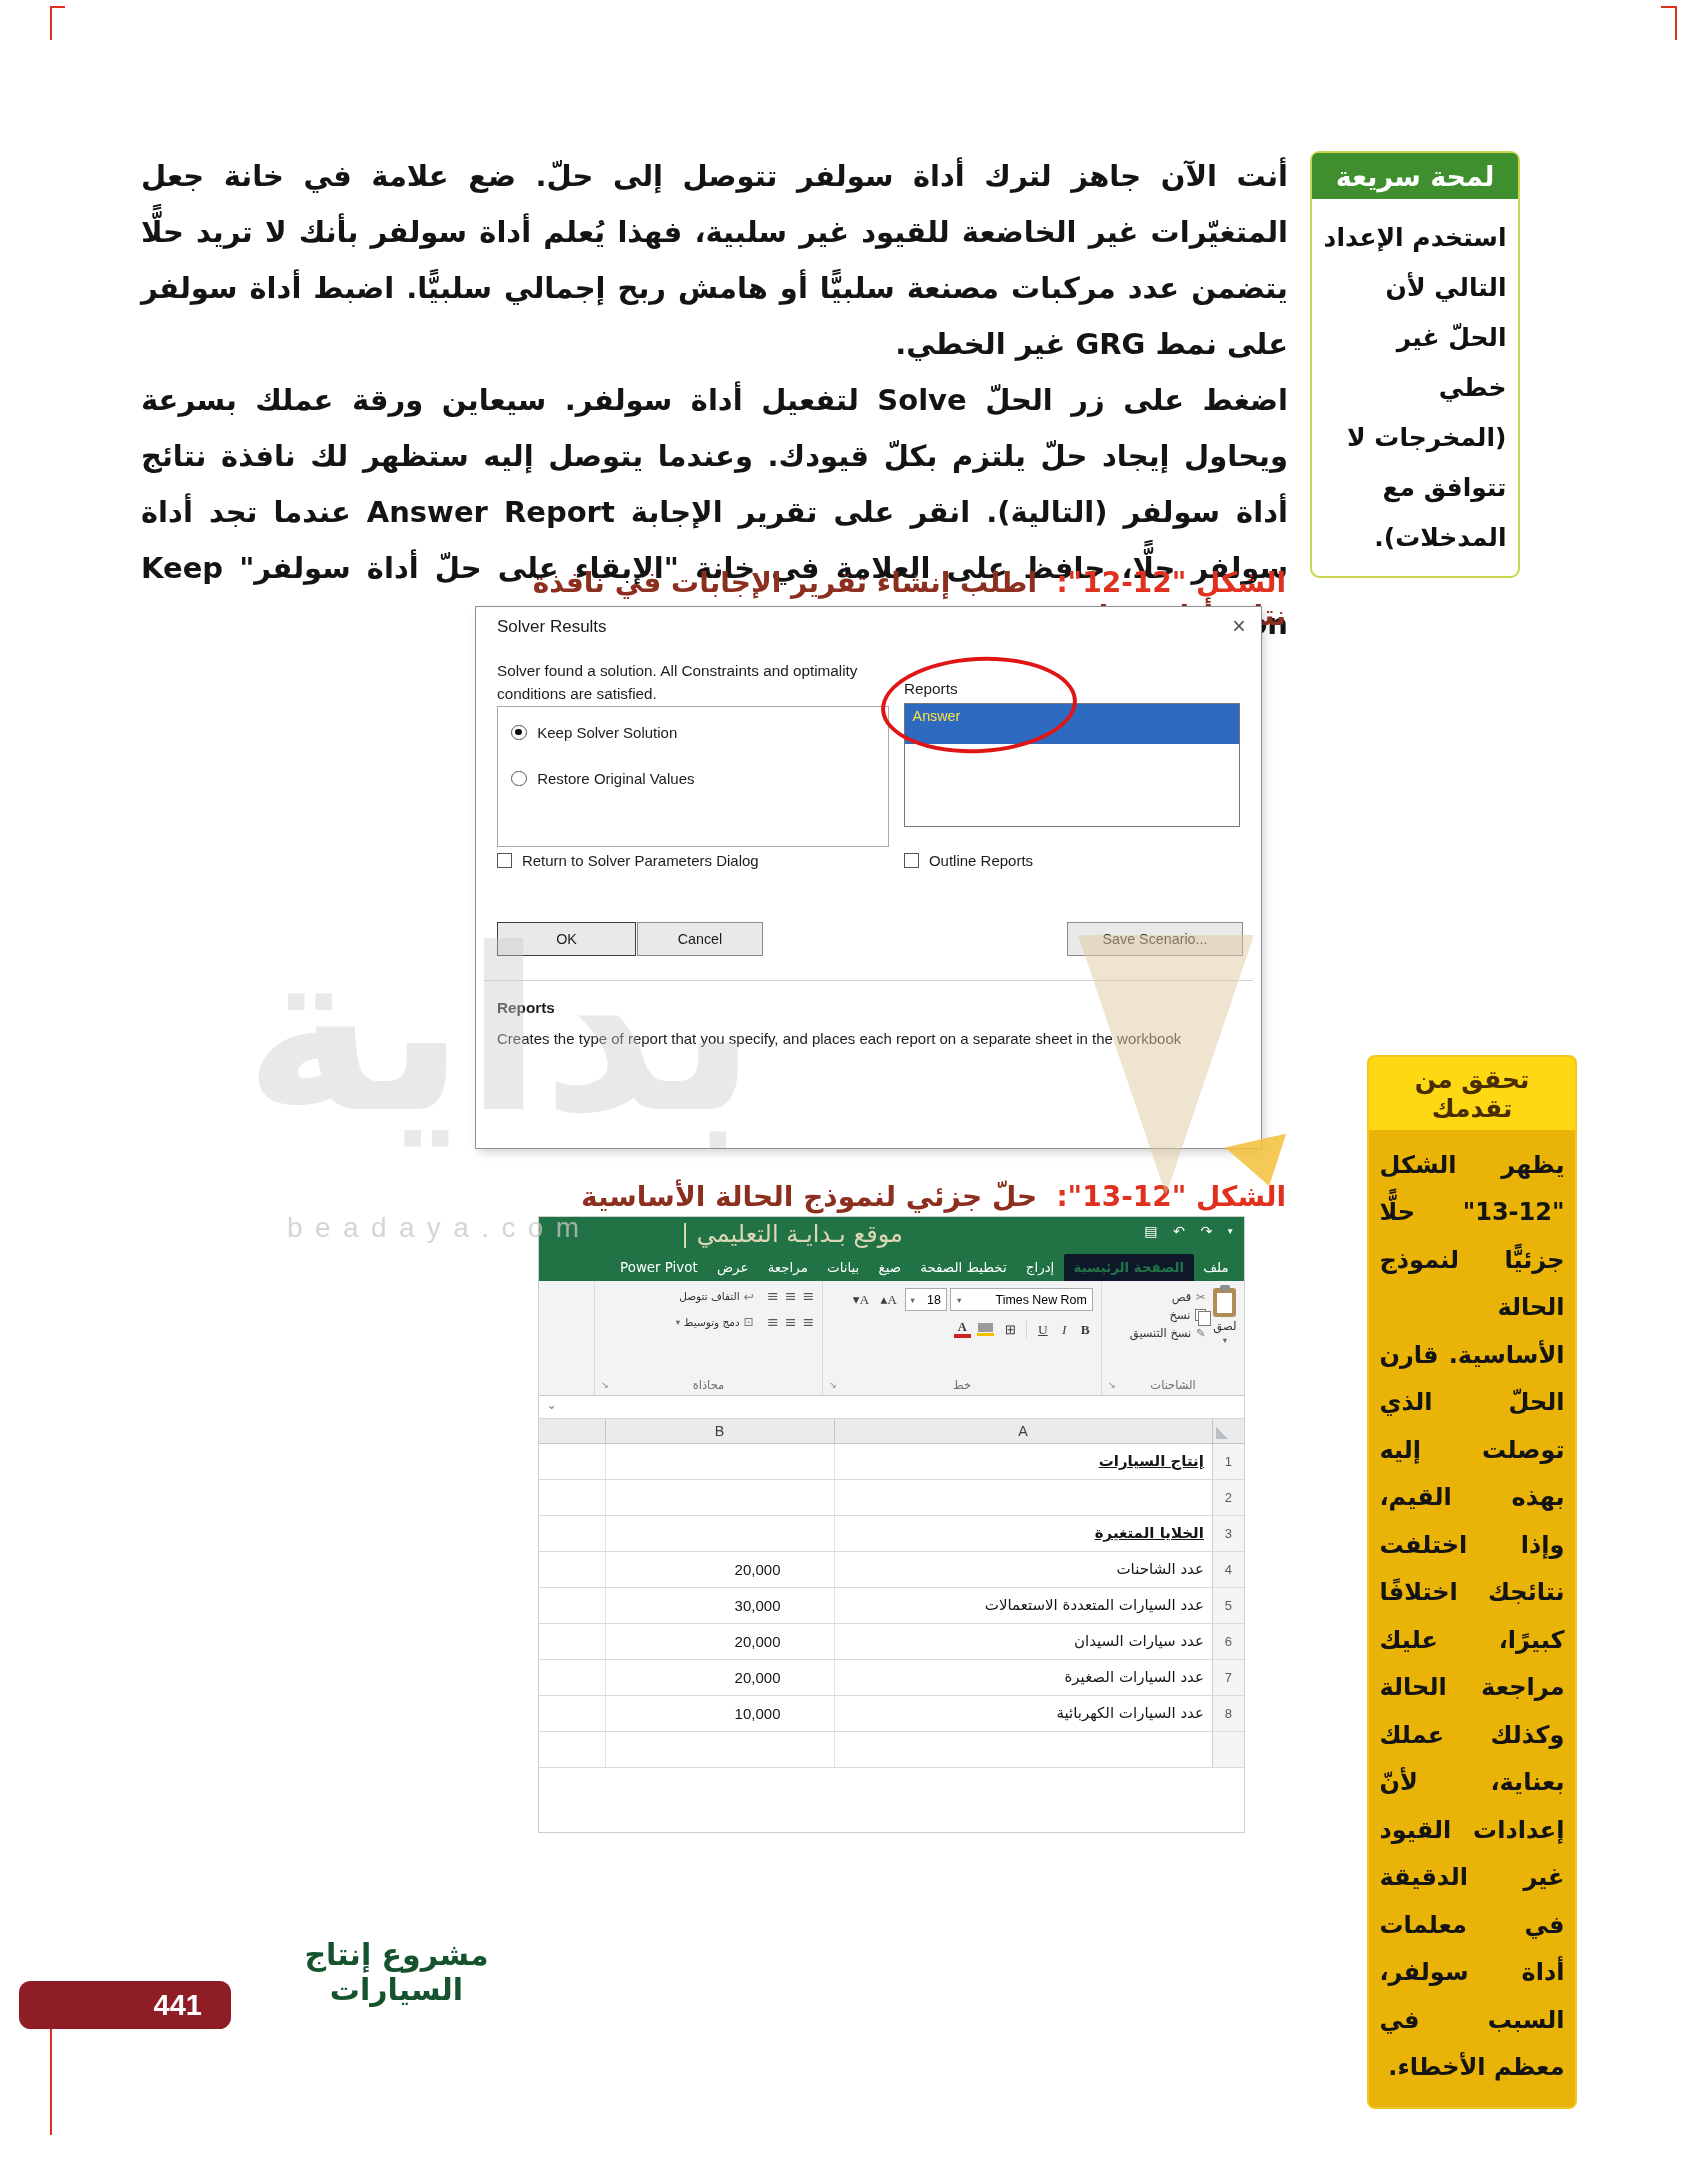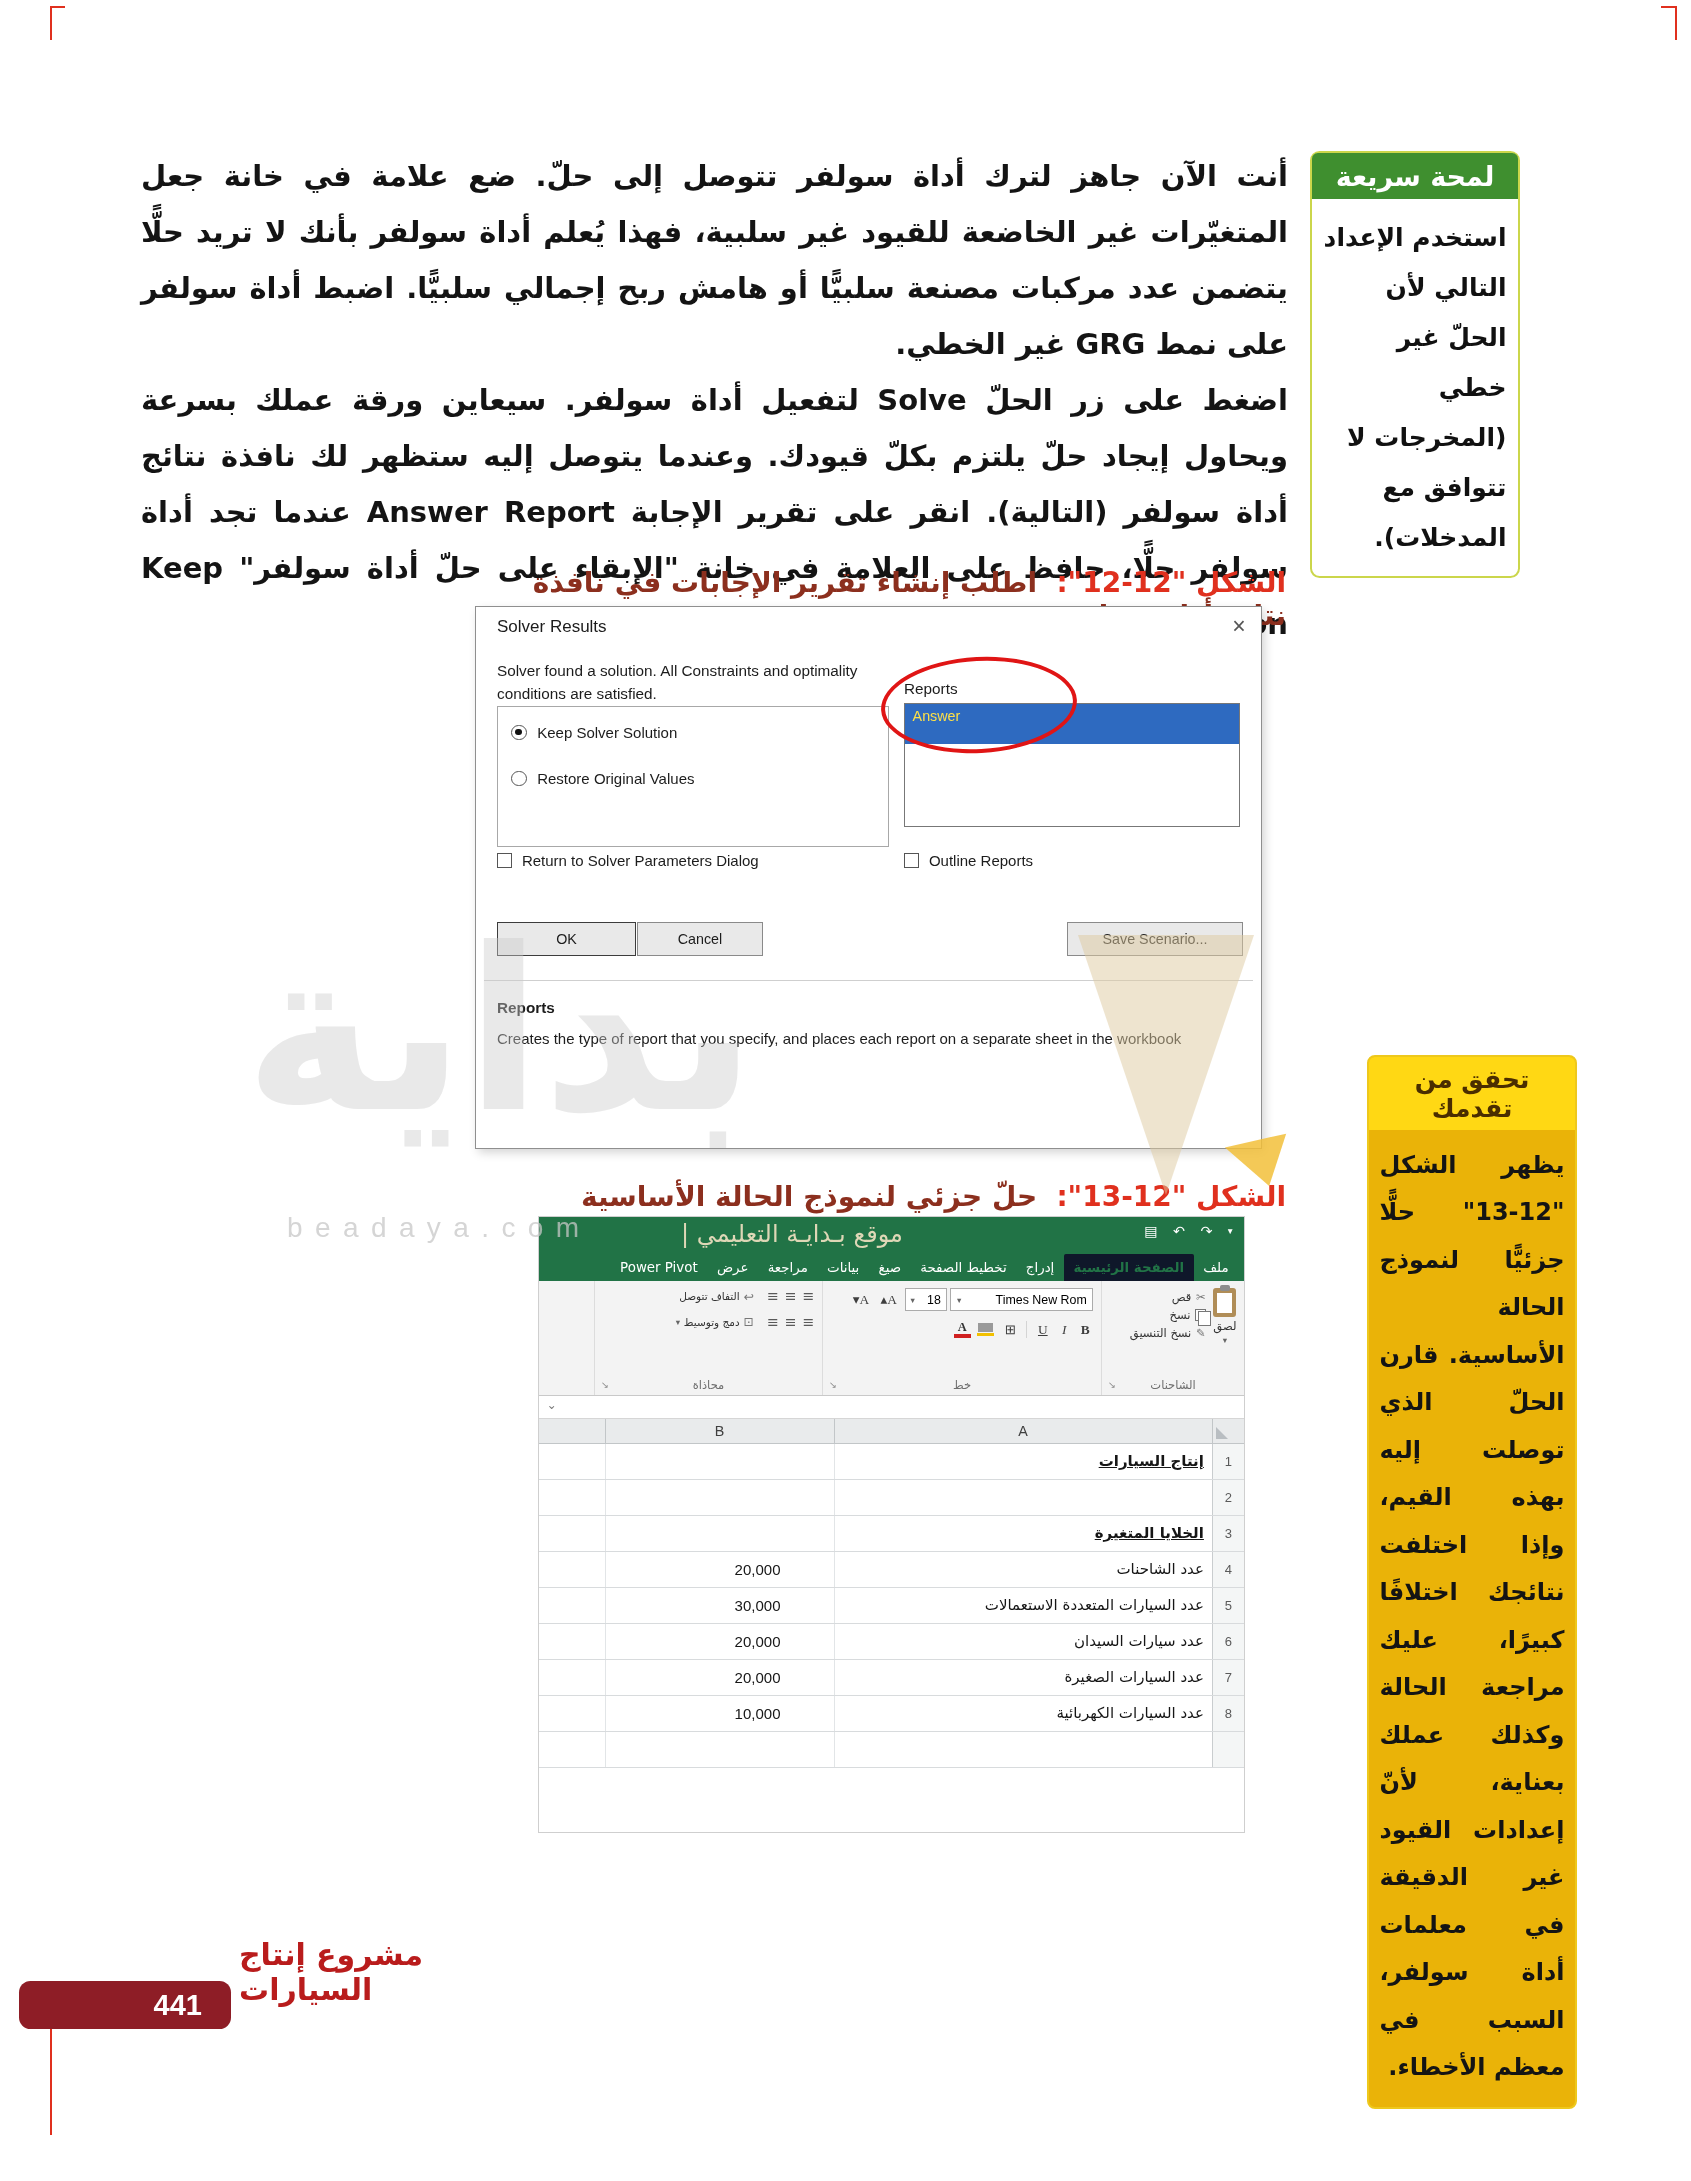--- a/index.html
+++ b/index.html
@@ -141,22 +141,22 @@
   .check-h{background:var(--box-yellow,#ffd814);color:#4a2d00;font-size:25px;font-weight:700;
            text-align:center;padding:7.6px 3.8px;border-radius:5.7px 5.7px 0 0;}
   .check-b{padding:11.5px 10.5px 15.3px;font-size:24px;font-weight:700;line-height:1.98;direction:rtl;
            text-align:justify;color:#141414;}
 
   
   .pg-box{position:absolute;left:19px;top:1933px;width:212px;height:48px;
           background:var(--footer-red,#8e1d26);border-radius:11.5px;color:#fff;font-size:29px;font-weight:700;
           display:flex;align-items:center;justify-content:flex-end;padding-right:29px;
           font-family:"Liberation Sans",sans-serif;margin-top:48px;}
-  .ft-title{position:absolute;left:239px;top:1937px;width:315px;direction:rtl;text-align:left;
-            font-size:30px;font-weight:700;color:#b91c1c;}
+  .ft-title{position:absolute;left:239px;top:1937px;width:315px;direction:rtl;text-align:center;
+            font-size:30px;font-weight:700;color:#14532d;}
 
   
   .wm{position:absolute;inset:0;pointer-events:none;z-index:60;}
   .wm-logo{position:absolute;left:244px;top:908px;font-size:225px;font-weight:700;color:#cccccc;
            opacity:.42;direction:rtl;line-height:1.1;}
   .wm-site{position:absolute;left:287px;top:1212px;font-size:28px;letter-spacing:12.4px;color:#c7c7c7;
            opacity:.75;font-family:"Liberation Sans",sans-serif;}
   .wm-tag{position:absolute;left:681px;top:1220px;font-size:24px;color:#e9ddbd;opacity:.95;direction:rtl;}
   .wm-nib{position:absolute;left:1078px;top:935px;width:0;height:0;opacity:.5;
           border-left:88px solid transparent;border-right:88px solid transparent;

